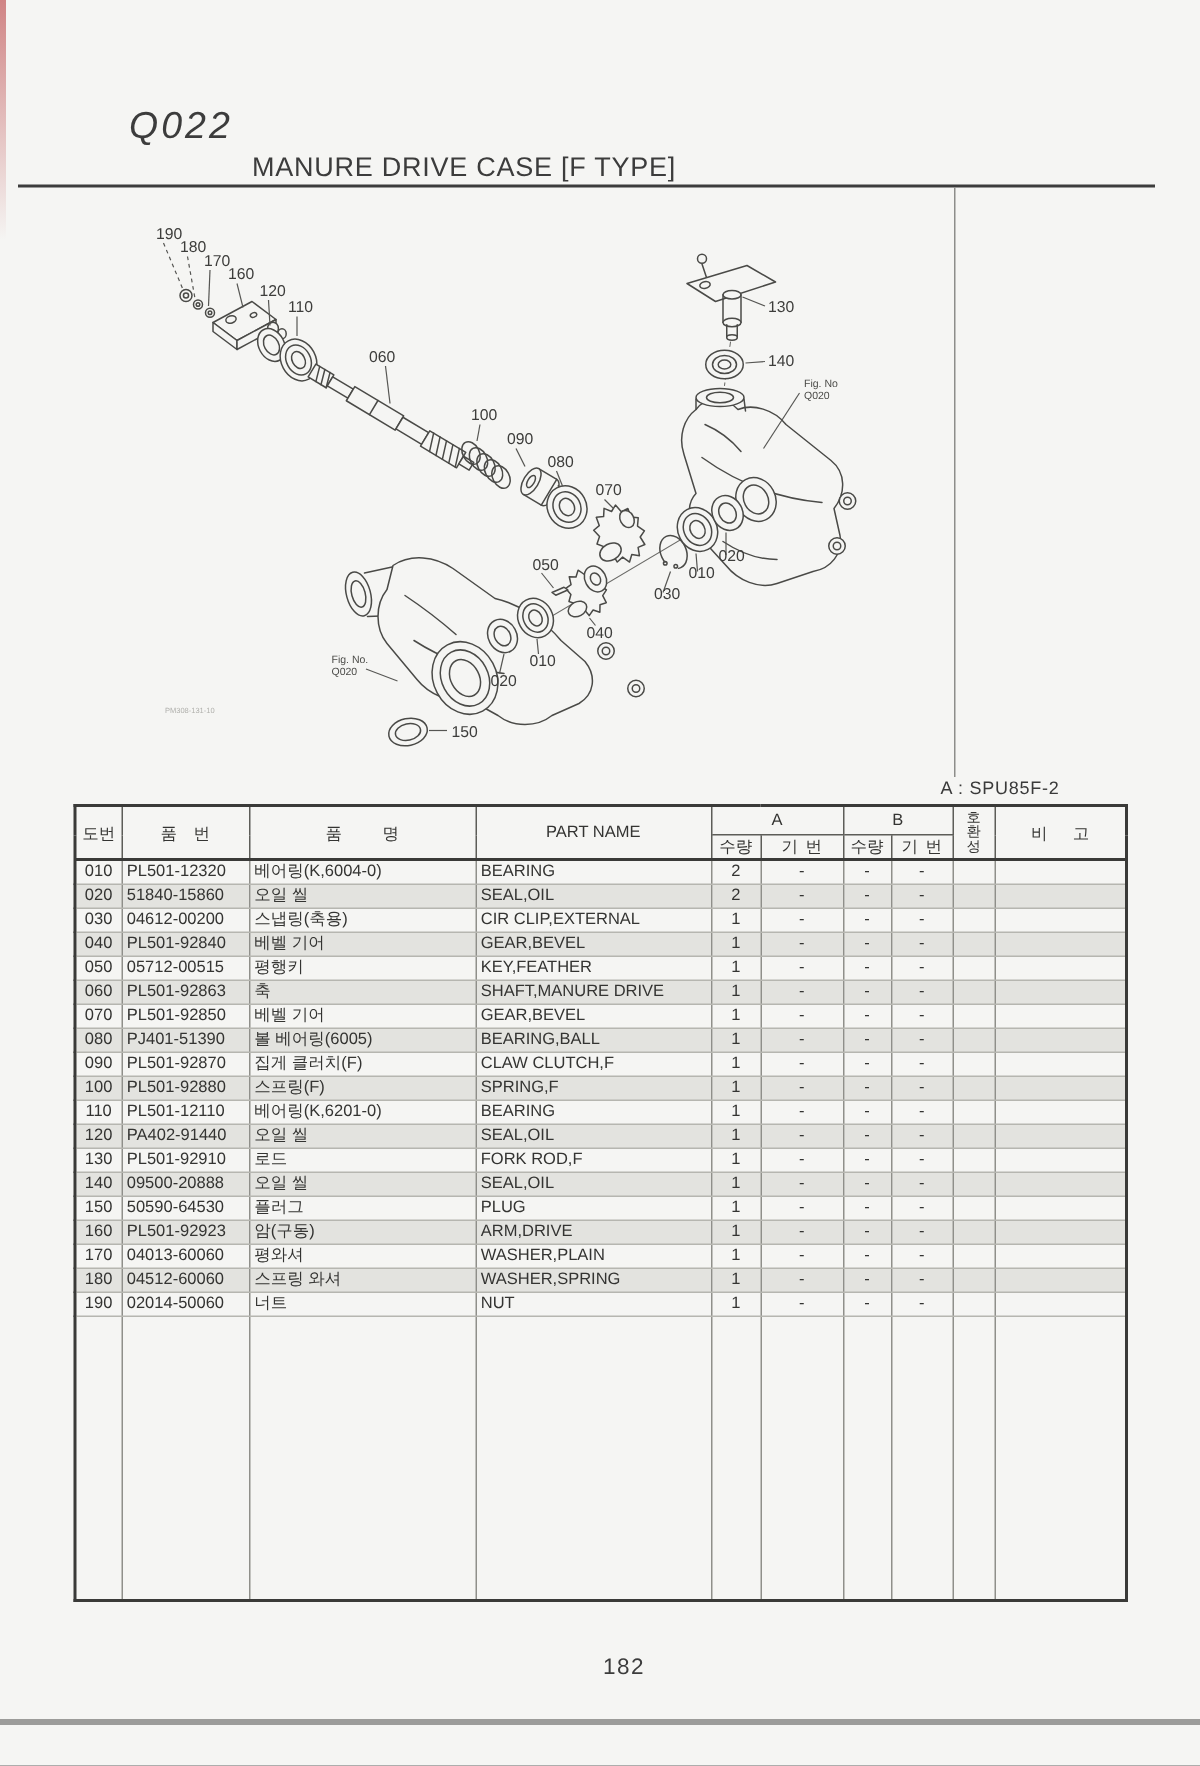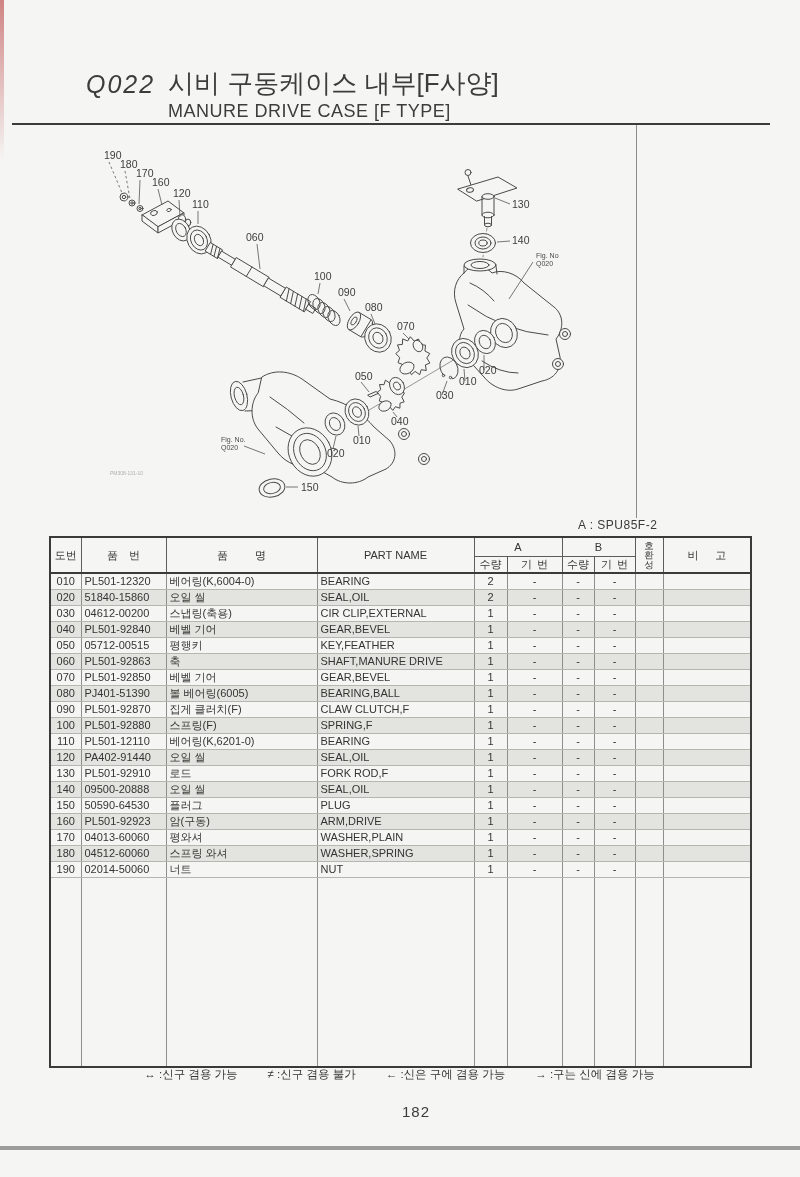--- a/index.html
+++ b/index.html
@@ -26,21 +26,21 @@
   .lineart { stroke:#4a4a47; stroke-width:1; fill:none; stroke-linejoin:round; stroke-linecap:round; }
   .bg { fill:#f5f5f3; }
   .thin { stroke-width:0.7; stroke:#6b6b68; }
   .dash { stroke-dasharray:3,2.5; }
   #callouts line { stroke:#565653; stroke-width:0.8; fill:none; }
   #callouts line.dash { stroke-dasharray:2.5,2.5; }
   #callouts text.callout { font-family:"Liberation Sans", sans-serif; font-size:10.5px; fill:#3d3d3b; }
   #callouts text.figref { font-family:"Liberation Sans", sans-serif; font-size:7px; fill:#4a4a47; }
   #callouts text.wm { font-family:"Liberation Sans", sans-serif; font-size:5px; fill:#b0b0ac; }
 
-  .variant-note { position:absolute; left:578px; top:518px; font-size:12px; letter-spacing:0.5px; color:#3a3a3a; }
+  .variant-note { position:absolute; left:627px; top:518px; font-size:12px; letter-spacing:0.5px; color:#3a3a3a; }
 
   
   #parts-table { position:absolute; left:49px; top:536px; width:701px;
     border-collapse:collapse; table-layout:fixed; font-size:11px; color:#343432;
     border:2px solid #3a3a38;padding-left:47px; }
   #parts-table th, #parts-table td { border:1px solid #5d5d58; padding:0 3px; font-weight:normal; overflow:hidden; white-space:nowrap; }
   #parts-table thead th { text-align:center; background:transparent; }
   #parts-table thead tr.h1 th { height:18px; }
   #parts-table thead tr.h2 th { height:15px; }
   #parts-table thead { border-bottom:2px solid #3a3a38; }
@@ -62,21 +62,20 @@
 </style>
 </head>
 <body>
 
 <div class="page">
 
   <div class="edge-left"></div>
   <div class="edge-bottom"></div>
 
   <div class="code">Q022</div>
-  <div class="title-ko">시비 구동케이스 내부[F사양]</div>
   <div class="title-en">MANURE DRIVE CASE [F TYPE]</div>
   <div class="hrule"></div>
   <div class="vrule"></div>
 
   <svg id="diagram" viewBox="0 0 625 395" xmlns="http://www.w3.org/2000/svg">
     <g class="lineart">
 
       <line class="thin" x1="492" y1="205" x2="288" y2="326"></line>
 
       <g>
@@ -583,21 +582,15 @@
           <td></td>
           <td></td>
           <td></td>
           <td></td>
           <td></td>
           <td></td>
         </tr>
       </tbody>
   </table>
 
-  <div id="legend">
-    <span>↔ :신구 겸용 가능</span>
-    <span>≠ :신구 겸용 불가</span>
-    <span>← :신은 구에 겸용 가능</span>
-    <span>→ :구는 신에 겸용 가능</span>
-  </div>
 
   <div class="page-number">182</div>
 </div>
 
 </body></html>

